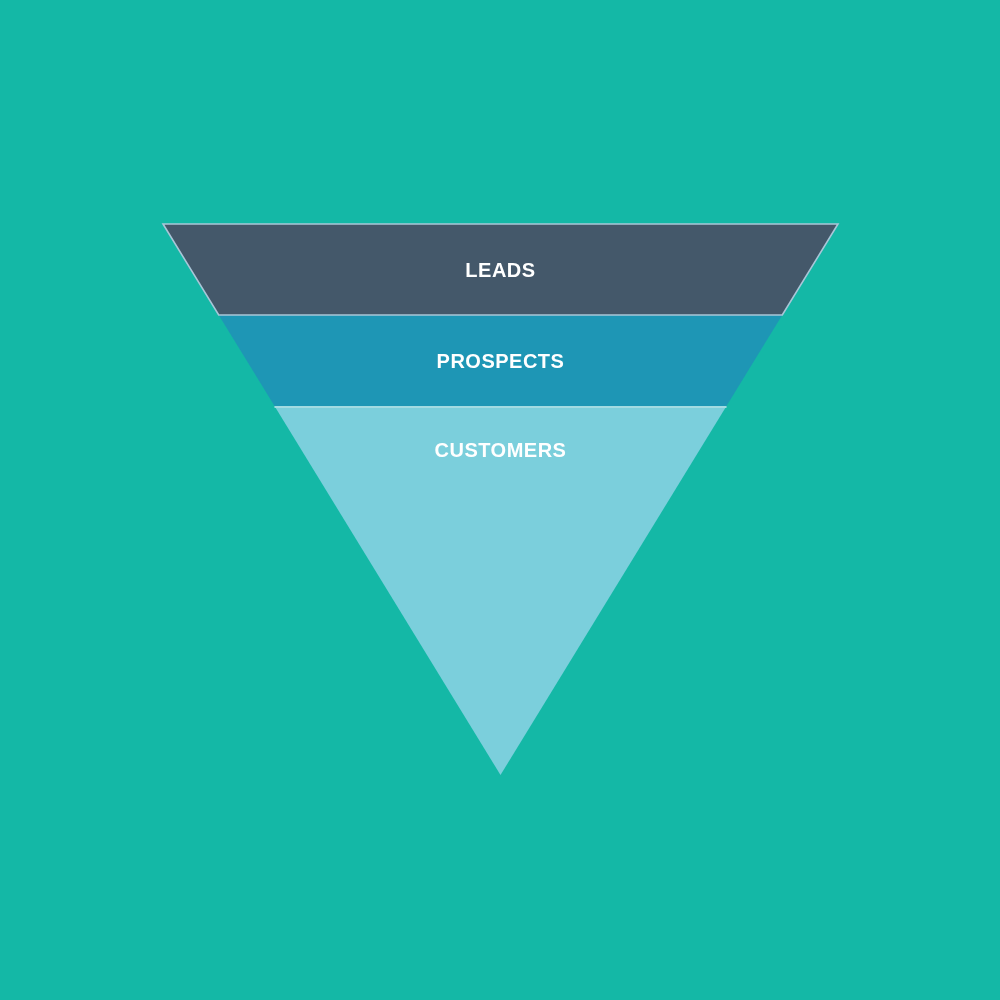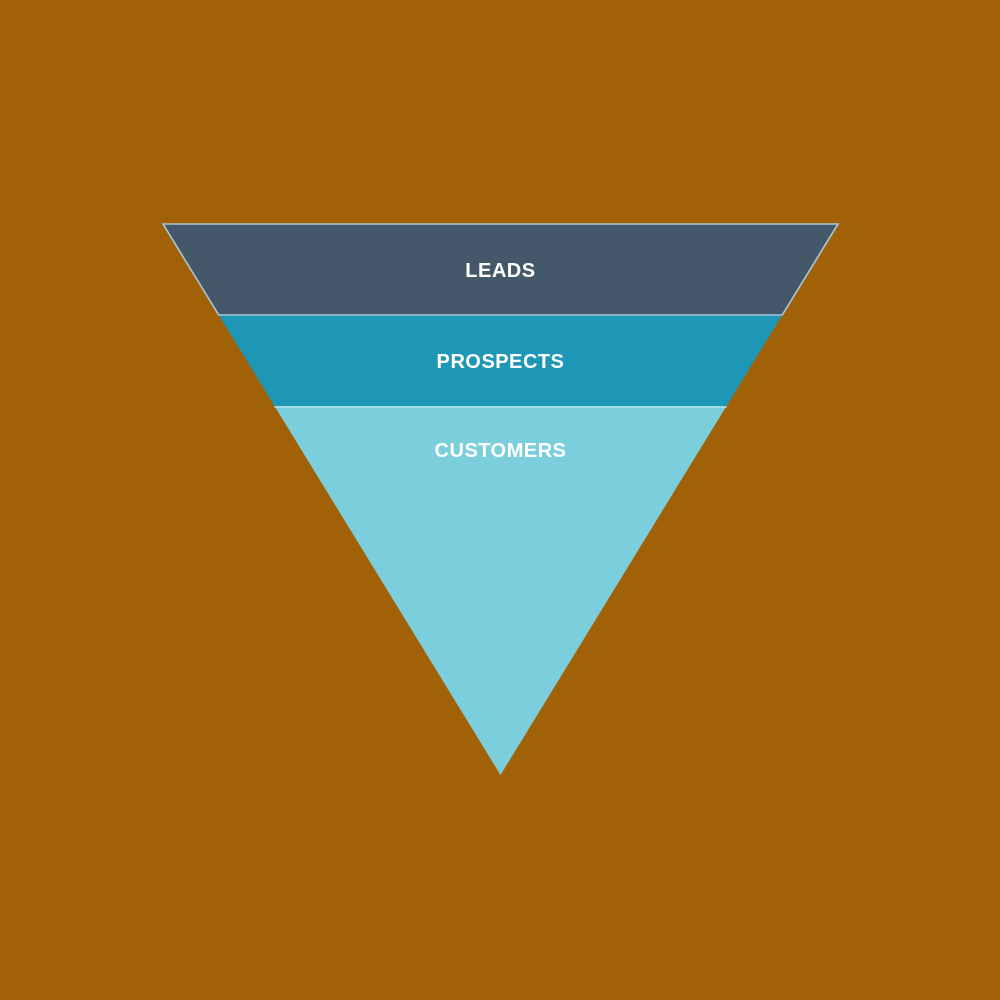--- a/index.html
+++ b/index.html
@@ -8,21 +8,21 @@
     width: 1000px;
     height: 1000px;
     background: #000000;
     overflow: hidden;
     font-family: "Liberation Sans", sans-serif;
   }
   .canvas {
     position: relative;
     width: 1000px;
     height: 1000px;
-    background: #a16207;
+    background: #14b8a6;
   }
   svg {
     display: block;
   }
   .stage-label {
     font-family: "Liberation Sans", "DejaVu Sans", sans-serif;
     font-weight: bold;
     font-size: 20px;
     letter-spacing: 0.5px;
     text-anchor: middle;

